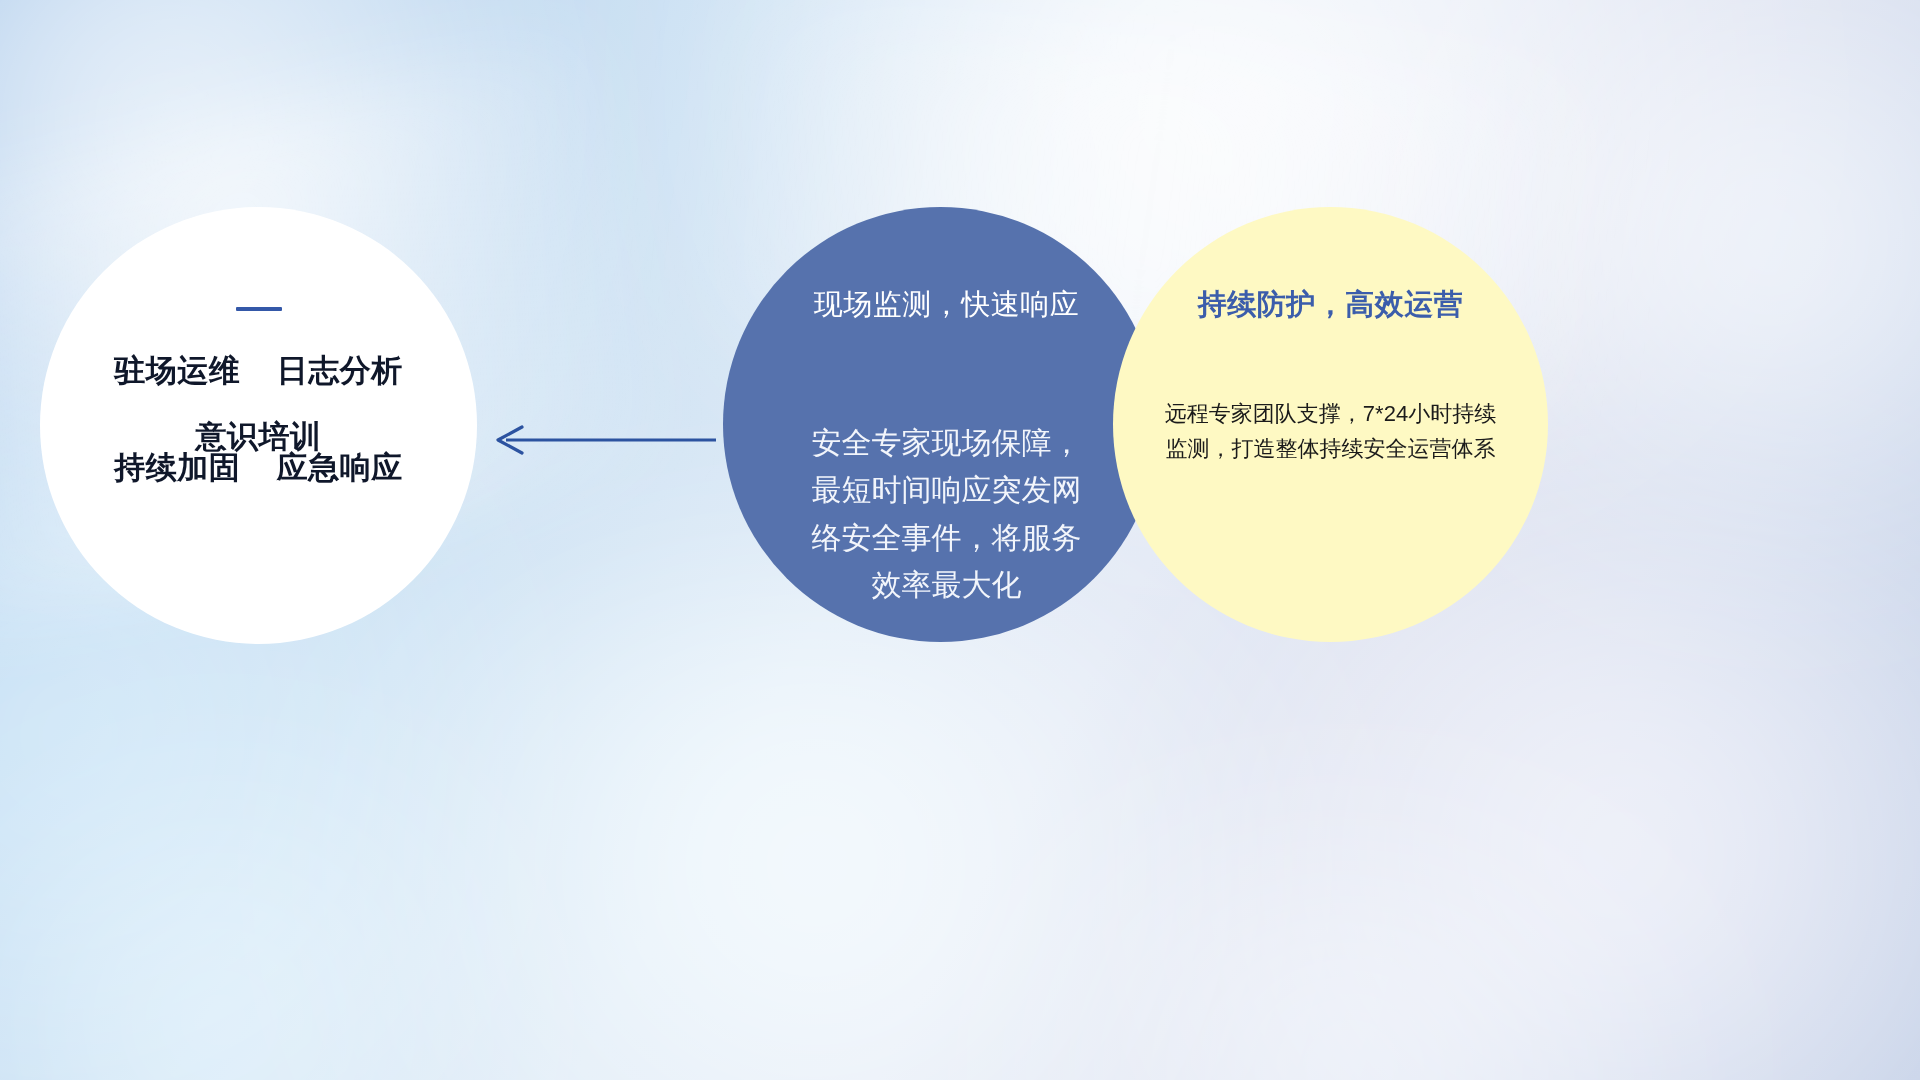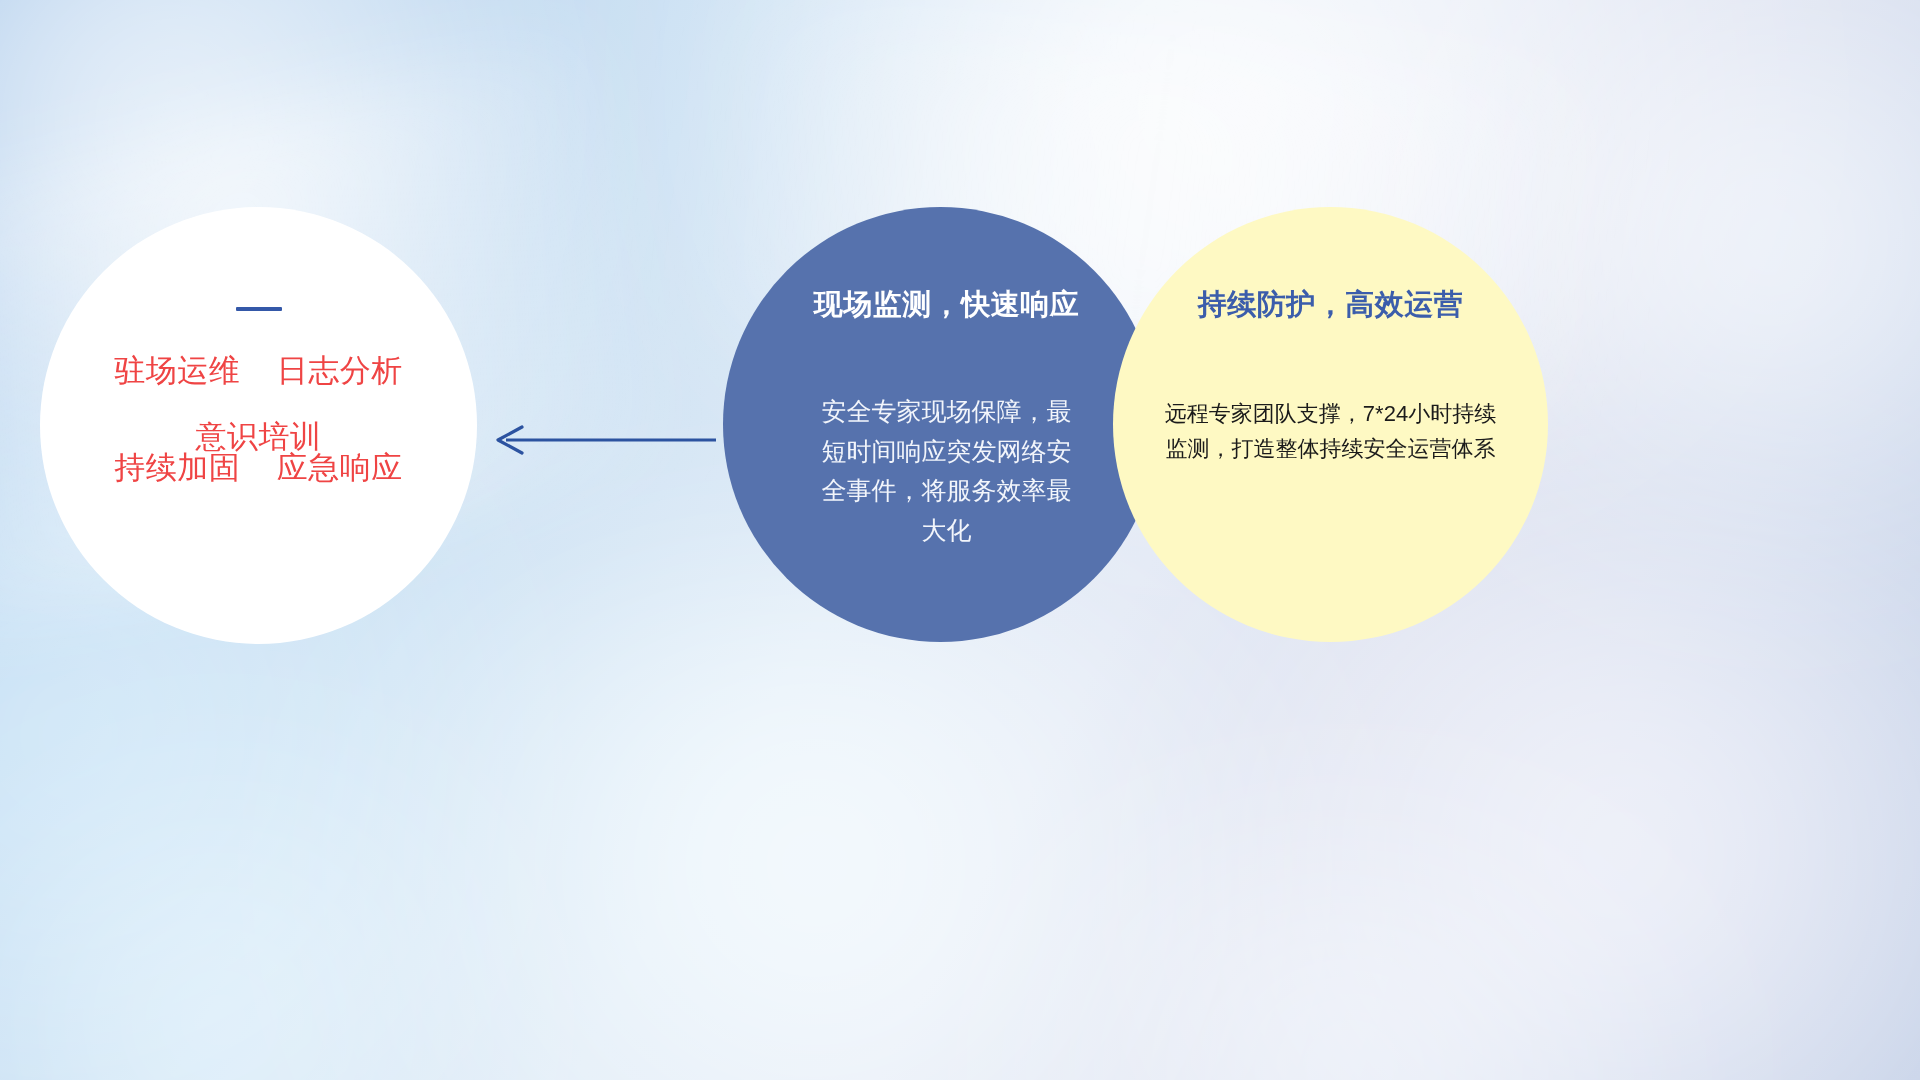--- a/index.html
+++ b/index.html
@@ -85,35 +85,35 @@
   
   .c1-body {
     position:absolute; left:0; right:0; top:100px;
     text-align:center;
   }
   .divider {
     width:46px; height:4px; background:#3458a8;
     margin:0 auto 44px auto; border-radius:1px;
   }
   .c1-line {
-    font-size:31px; font-weight:normal; color:#ef4444;
+    font-size:31px; font-weight:bold; color:#0f172a;
     letter-spacing:.5px; line-height:1.0;
     margin-bottom:35px;
     white-space:pre;
   }
   .c1-line.last { margin-top:22px; margin-bottom:0; }
 
   .c2-body { position:absolute; left:22px; right:10px; top:78px; text-align:center; }
   .c2-title {
-    font-size:29px; font-weight:bold; color:#ffffff;
+    font-size:29px; font-weight:normal; color:#ffffff;
     letter-spacing:.5px; white-space:nowrap;text-align:center;
   }
   .c2-text {
-    margin-top:67px;
-    font-size:25px; color:#f2f5fb; line-height:1.58;
+    margin-top:94px;
+    font-size:30px; color:#f2f5fb; line-height:1.58;
     width:272px; margin-left:auto; margin-right:auto;
     text-align:center;
   }
 
   .c3-body { position:absolute; left:14px; right:14px; top:78px; text-align:center; }
   .c3-title {
     font-size:29px; font-weight:bold; color:#3b5dab;
     letter-spacing:.5px; white-space:nowrap;
   }
   .c3-text {

